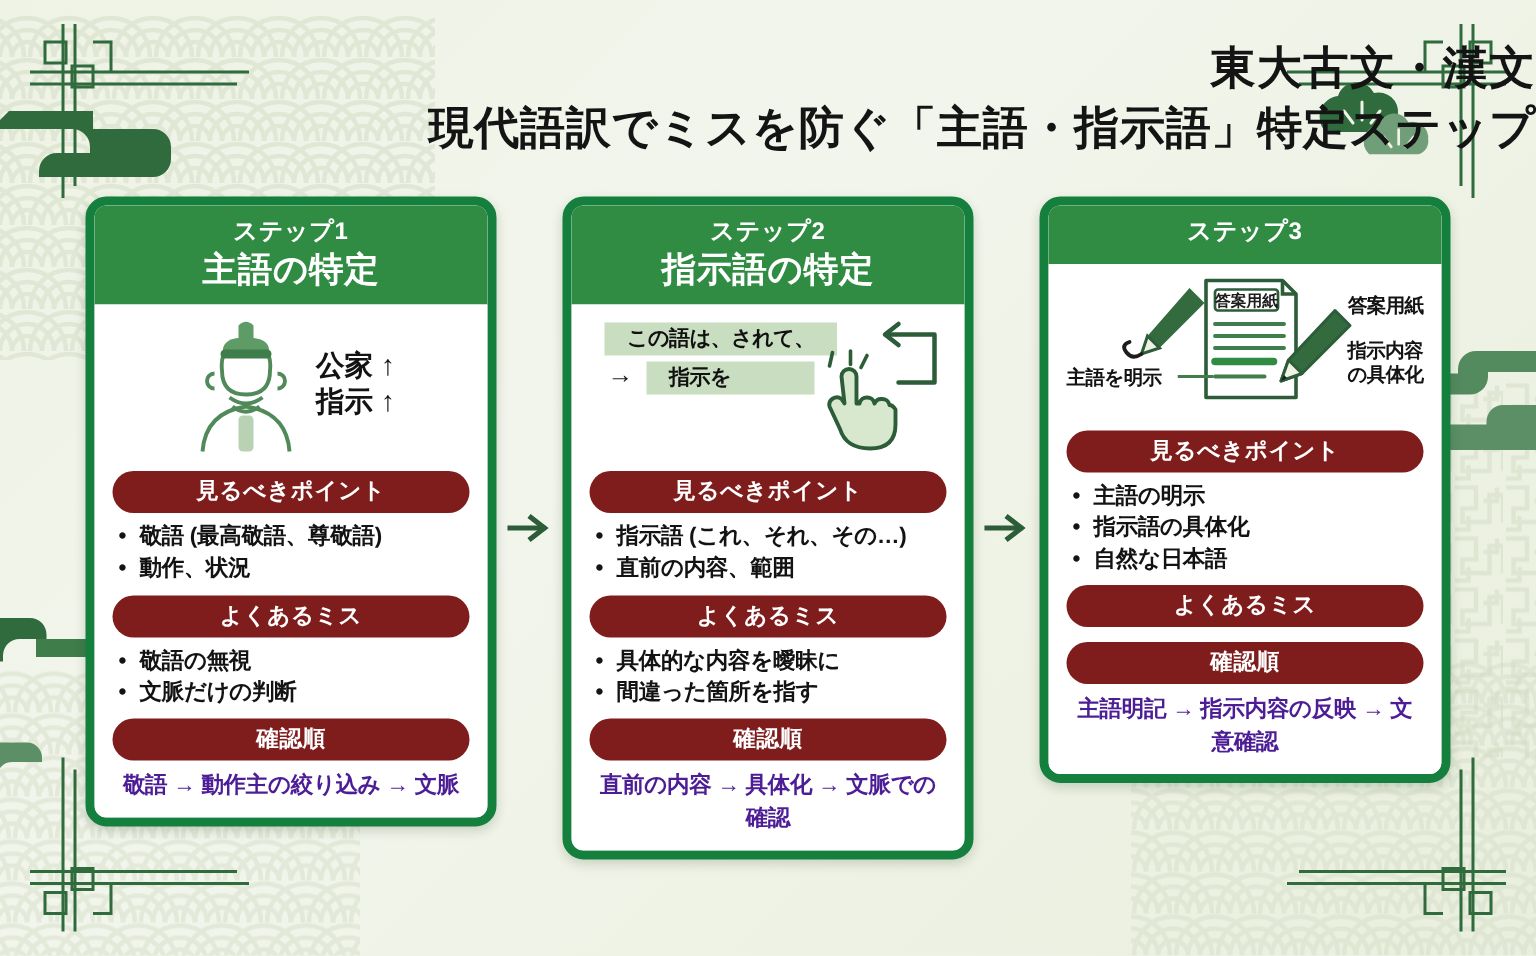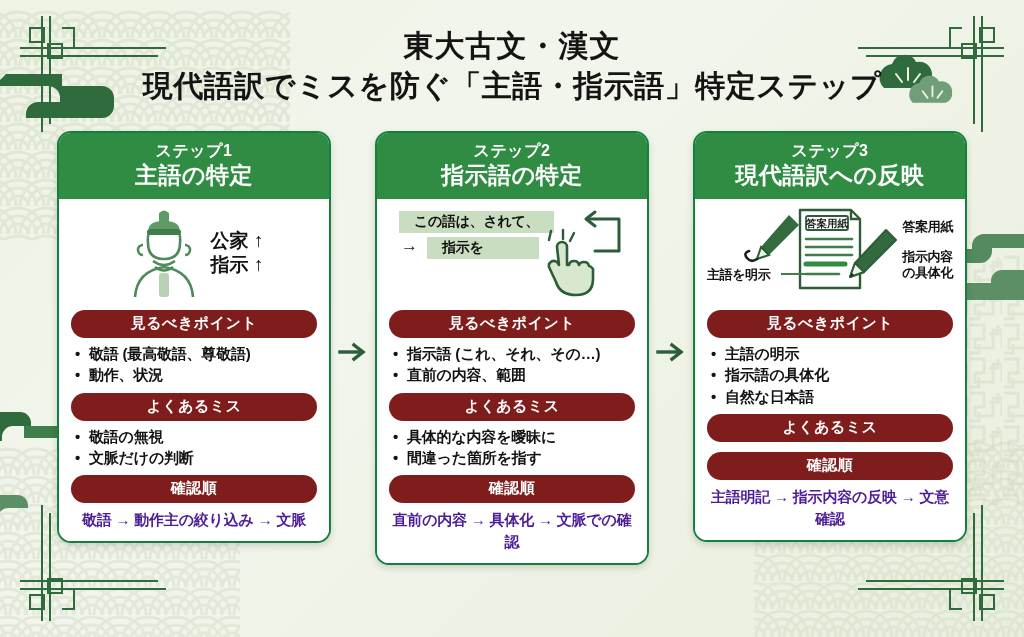--- a/index.html
+++ b/index.html
@@ -67,21 +67,21 @@
   #cloud-r2  { right: -26px; top: 262px; }
   #cloud-bl  { left: -26px;  bottom: 96px; }
 
   
   #pine-group { position: absolute; right: 48px; top: 48px; }
 
   
   #title-block {
     position: absolute;
     left: 0; right: 0; top: 26px;
-    text-align: center;
+    text-align: right;
     z-index: 6;
   }
   #title-line1 {
     font-size: 30px;
     font-weight: bold;
     color: #141414;
     letter-spacing: 1px;
     line-height: 1.32;
   }
   #title-line2 {
@@ -100,21 +100,21 @@
     display: flex;
     align-items: flex-start;
     justify-content: center;
     gap: 0;
     z-index: 5;
   }
 
   .card {
     width: 274px;
     background: #ffffff;
-    border: 2px solid #15803d;
+    border: 6px solid #15803d;
     border-radius: 14px;
     overflow: hidden;
     box-shadow: 0 3px 7px rgba(30,60,30,.18);
     display: flex;
     flex-direction: column;
   }
 
   .card-header {
     background: #2f8c42;
     color: #ffffff;
@@ -496,21 +496,20 @@
       <g stroke="#2c5c38" stroke-width="3.4" fill="none" stroke-linecap="square">
         <path d="M2 11 H24"></path>
           <path d="M16 4 L25 11 L16 18"></path>
       </g>
     </svg>
   </div>
 
   <div class="card">
     <div class="card-header">
       <div class="card-step">ステップ3</div>
-      <div class="card-title">現代語訳への反映</div>
     </div>
     <div class="card-body">
 
       <div class="illus">
         <div class="c3-wrap">
 
           <svg style="position:absolute; left:36px; top:6px;" width="62" height="62" viewBox="0 0 62 62">
             <path d="M48 4 L58 14 L28 44 L16 48 L20 36 z" fill="#336b3e"></path>
             <path d="M20 36 L16 48 L28 44 z" fill="#eef3e6" stroke="#2c5c38" stroke-width="2"></path>
             <path d="M16 48 q-6 4 -10 -1 q-4 -5 2 -7" fill="none" stroke="#1d1d1d" stroke-width="2.6" stroke-linecap="round"></path>

